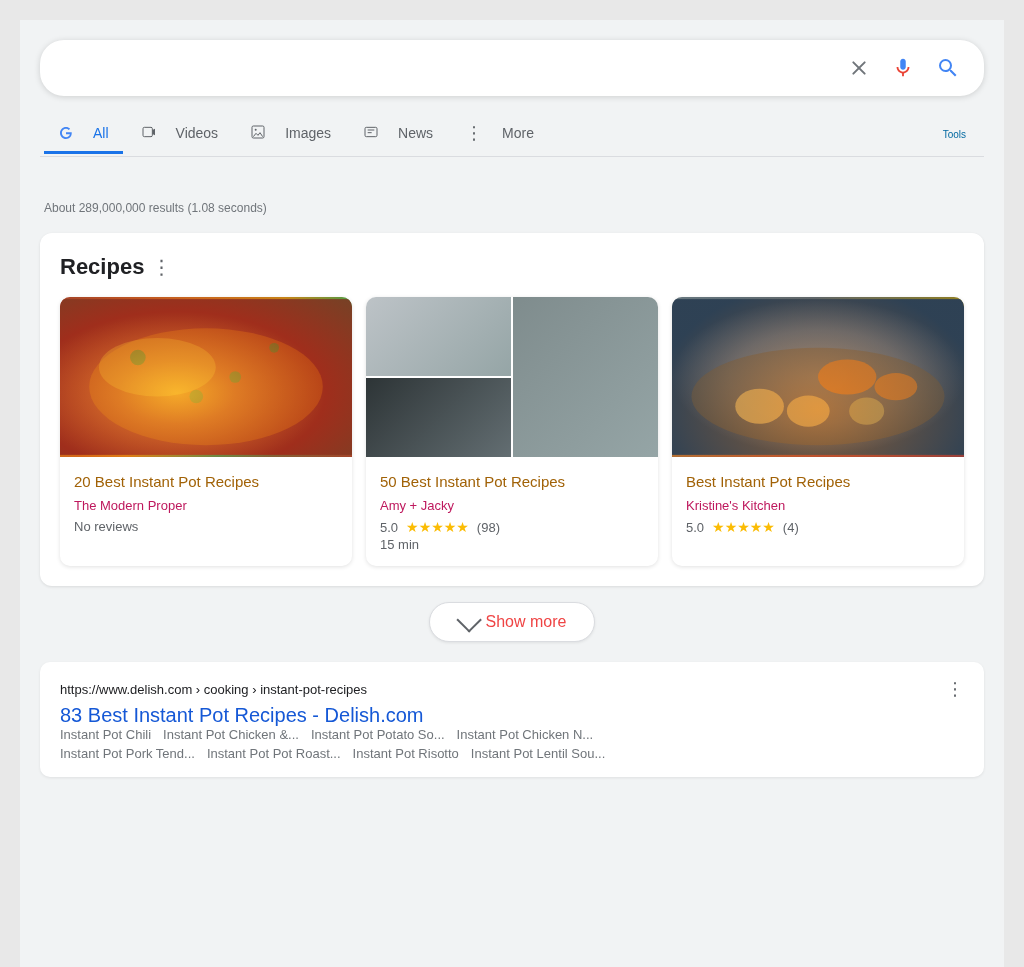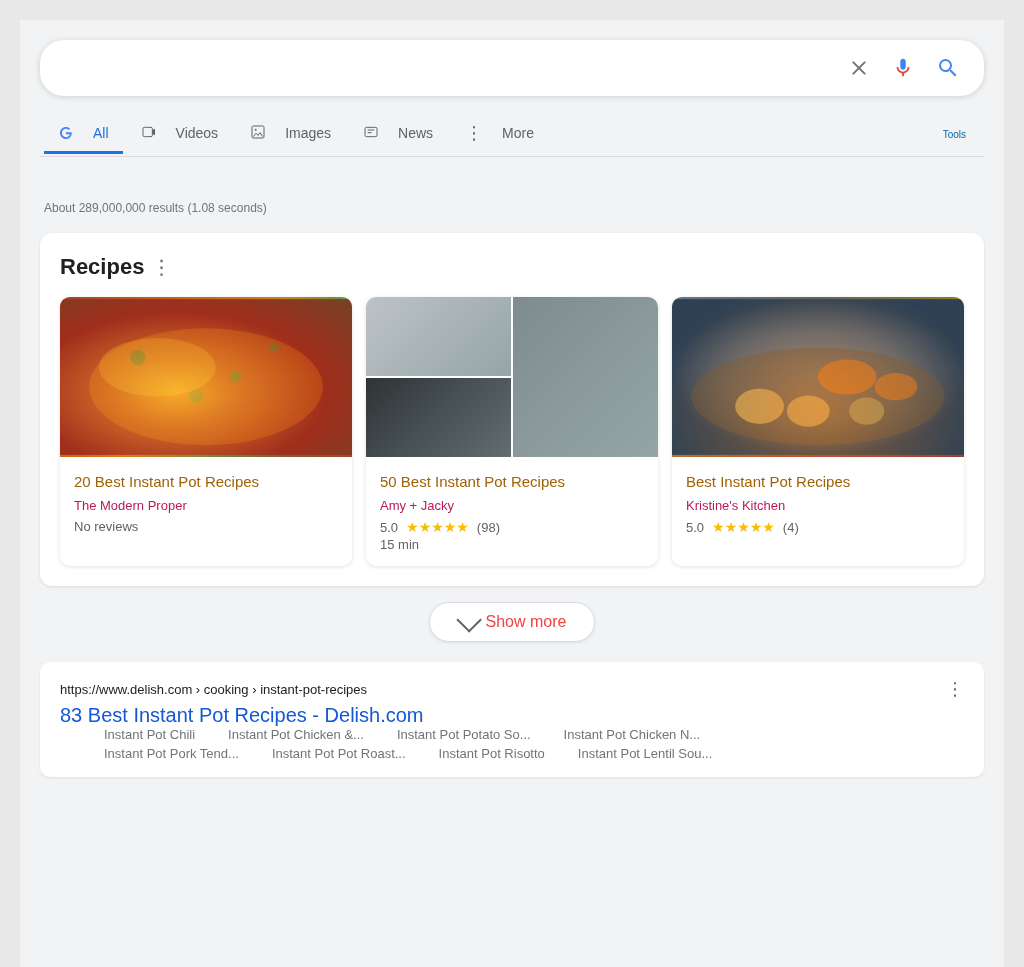--- a/index.html
+++ b/index.html
@@ -295,23 +295,22 @@
     }
     .web-result-title {
       font-size: 20px;
       color: #1558d6;
       margin-bottom: 10px;
       cursor: pointer;
       text-decoration: none;
     }
     .web-result-links {
       display: flex;
-      gap: 33px;
+      gap: 12px;
       flex-wrap: wrap;
-      margin-left: 44px;
     }
     .web-result-link-item {
       font-size: 13px;
       color: #70757a;
       cursor: pointer;
     }
   </style>
 </head>
 <body>
 

